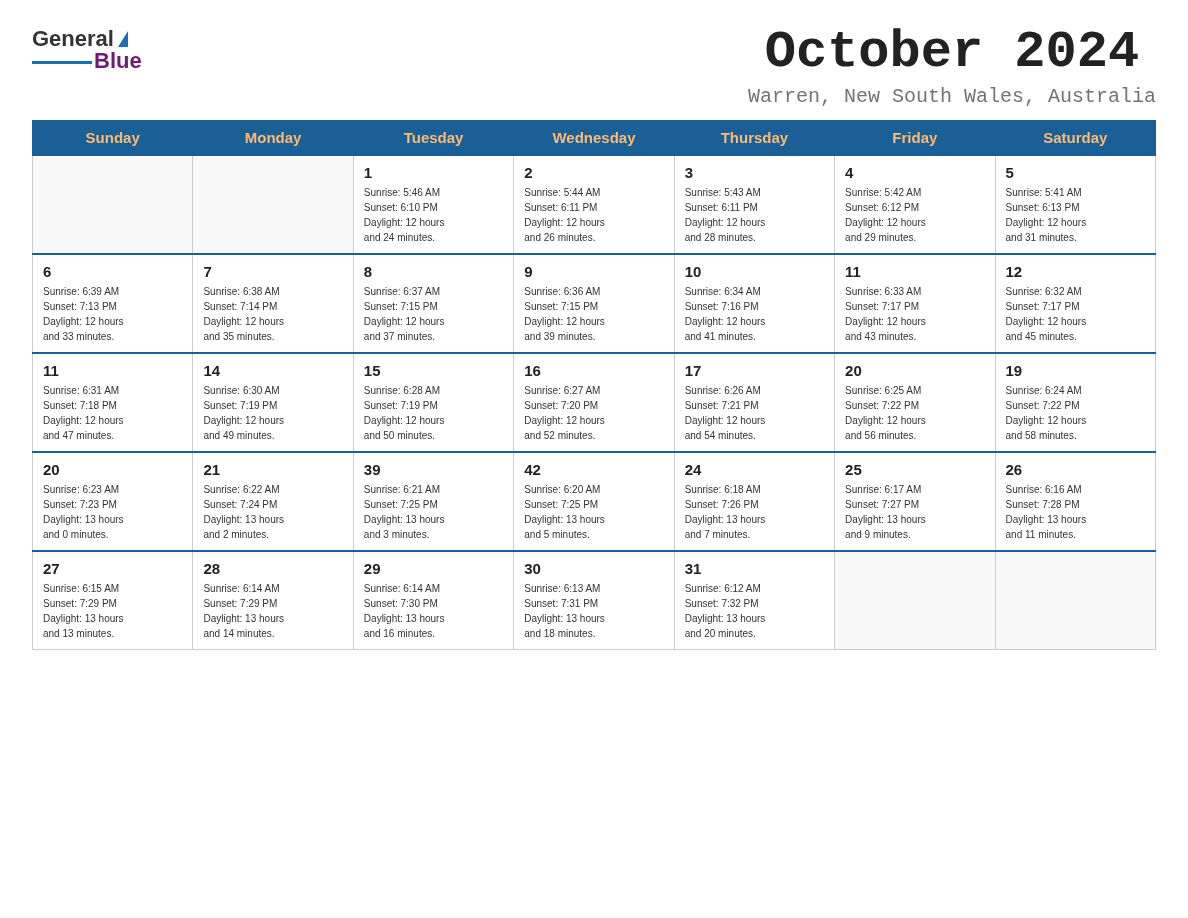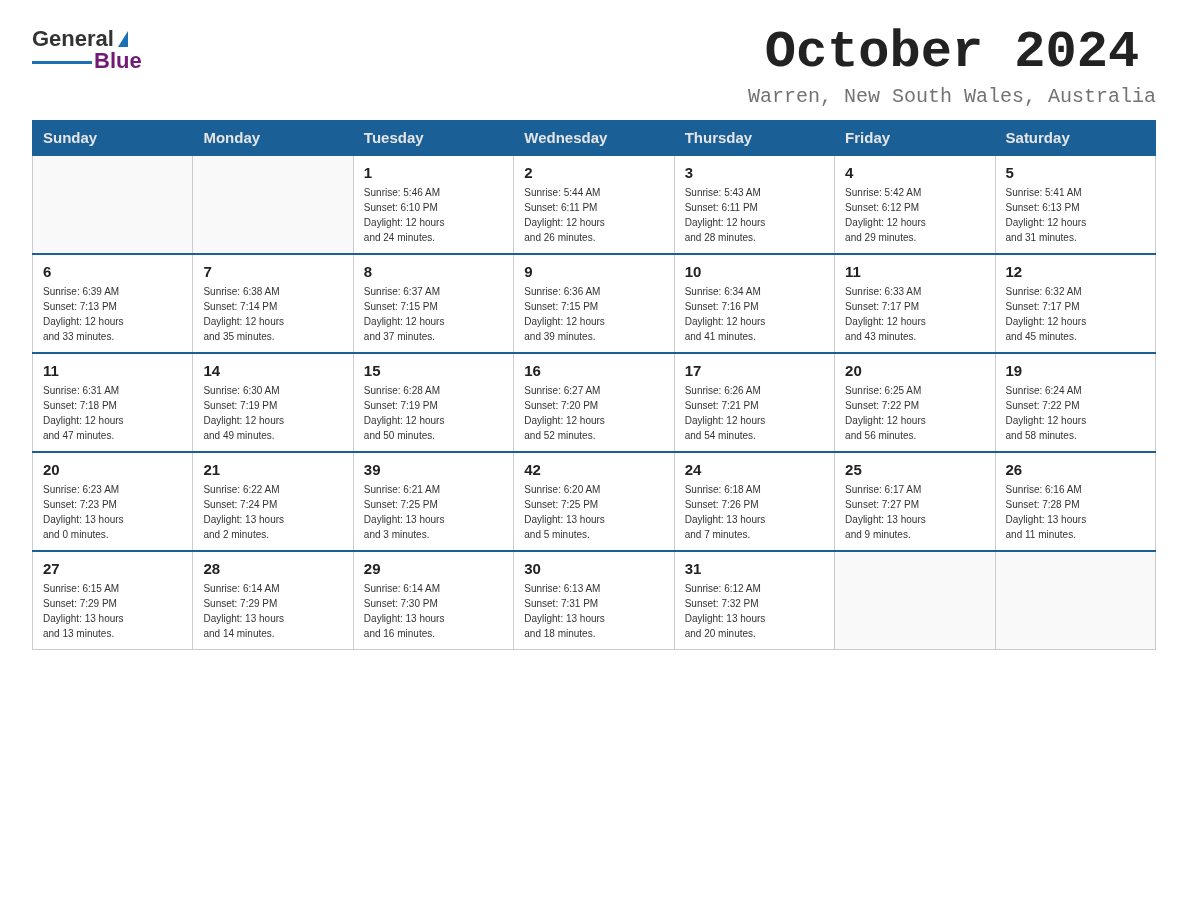--- a/index.html
+++ b/index.html
@@ -59,25 +59,25 @@
       color: #737373;
       margin-top: 4px;
     }
     .calendar {
       width: 100%;
       border-collapse: collapse;
       margin-top: 12px;
     }
     .calendar thead tr th {
       background: #1a5f96;
-      color: #e5e5e5;
+      color: #fdba74;
       font-size: 15px;
       font-weight: bold;
       padding: 8px 10px;
-      text-align: left;
+      text-align: center;
       border: 1px solid #1a5f96;
     }
     .calendar tbody tr {
       vertical-align: top;
     }
     .calendar tbody tr td {
       border: 1px solid #ccc;
       border-top: 2px solid #1a5f96;
       padding: 8px 10px;
       width: 14.28%;

